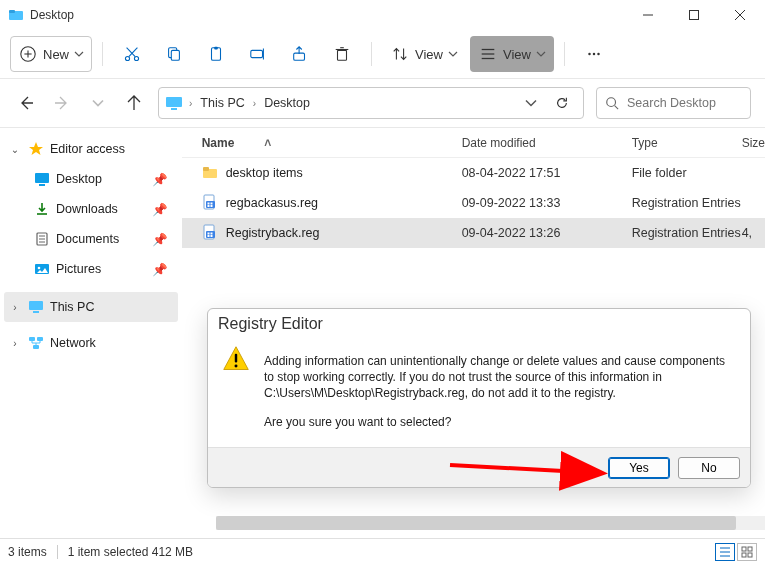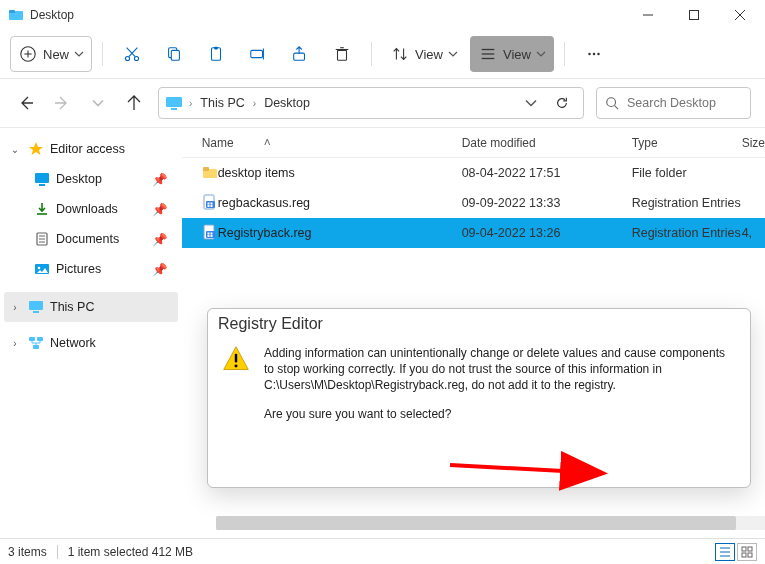--- a/index.html
+++ b/index.html
@@ -42,39 +42,39 @@
 
   .tree-row { height: 30px; display:flex; align-items:center; gap:6px; font-size:12.5px; color:#222; padding-left:4px; border-radius:3px; }
   .tree-row.selectedbg { background:#eaeaea; }
   .tree-exp { width:14px; color:#555; font-size:10px; text-align:center; }
   .tree-icon { width:16px; height:16px; }
   .tree-pin { margin-left:auto; margin-right:10px; color:#9a9a9a; }
   .tree-sub { margin-left: 26px; }
 
   
   .cols { height: 30px; display:flex; align-items:center; padding-left: 20px; font-size:12px; color:#444; border-bottom:1px solid #eee; }
-  .col-name { width: 260px; display:flex; align-items:center; gap: 30px; }
+  .col-name { width: 260px; display:flex; align-items:center; gap: 30px; font-weight: bold; }
   .col-date { width: 170px; }
   .col-type { width: 110px; }
   .col-size { flex:1; }
   .sort-caret { color:#666; font-size:12px; }
 
   .file-row { height: 30px; display:flex; align-items:center; padding-left:20px; font-size:12.5px; color:#222; }
-  .file-row.selected { background:#0ea5e9;align-items:center; }
-  .fname { width:260px; display:flex; align-items:center; }
+  .file-row.selected { background:#e5e5e5;align-items:center; }
+  .fname { width:260px; display:flex; align-items:center; gap:8px; }
   .fdate { width:170px; color:#333; }
   .ftype { width:110px; color:#333; }
   .fsize { flex:1; color:#333; }
   .ficon { width:16px; height:16px; flex-shrink:0; }
 
   
   .dialog { position:absolute; left:207px; top:308px; width:544px; height:180px; background:#fff; border:1px solid #bfbfbf; border-radius:6px; box-shadow:0 8px 24px rgba(0,0,0,.15); display:flex; flex-direction:column; overflow:hidden; }
   .dlg-title { height:28px; padding:6px 10px 0 10px; font-size:16px; color:#333; }
   .dlg-body { flex:1; display:flex; padding:8px 14px 4px 14px; gap:14px; font-size:12px; color:#222; line-height:1.35; }
-  .dlg-body .msgs { flex:1; }
+  .dlg-body .msgs { flex:1;margin-top:8px; }
   .dlg-body .msgs p { margin:0 0 12px 0; }
   .warn-icon { width:28px; height:28px; flex-shrink:0; }
   .dlg-foot { height:40px; background:#f1f1f1; border-top:1px solid #e0e0e0; display:flex; align-items:center; justify-content:flex-end; gap:8px; padding:0 10px; }
   .dlg-btn { width:62px; height:22px; border:1px solid #9a9a9a; border-radius:3px; background:#fdfdfd; font-size:12px; display:flex; align-items:center; justify-content:center; }
   .dlg-btn.primary { border-color:#0067c0; box-shadow:0 0 0 1px #0067c0 inset; }
 
   
   .arrow-anno { position:absolute; left:450px; top:455px; pointer-events:none; }
 
   
@@ -391,20 +391,24 @@
     <svg class="warn-icon" viewBox="0 0 32 32">
         <polygon points="16,2 30,28 2,28" fill="#ffcf00" stroke="#c79800" stroke-width="1"></polygon>
         <rect x="14.6" y="10" width="2.8" height="10" rx="1.2" fill="#000"></rect>
         <circle cx="16" cy="24" r="1.7" fill="#000"></circle>
       </svg>
     <div class="msgs">
       <p>Adding information can unintentionally change or delete values and cause components to stop working correctly. If you do not trust the source of this information in C:\Users\M\Desktop\Registryback.reg, do not add it to the registry.</p>
       <p>Are you sure you want to selected?</p>
     </div>
   </div>
+  <div class="dlg-foot">
+    <div class="dlg-btn primary">Yes</div>
+    <div class="dlg-btn">No</div>
+  </div>
 </div>
 
 <svg class="arrow-anno" width="170" height="30">
   <defs>
       <marker id="ah" markerWidth="12" markerHeight="10" refX="10" refY="5" orient="auto">
         <polygon points="0,0 12,5 0,10" fill="#ff0000"></polygon>
       </marker>
     </defs>
   <line x1="0" y1="10" x2="150" y2="18" stroke="#ff0000" stroke-width="4" marker-end="url(#ah)"></line>
 </svg>

